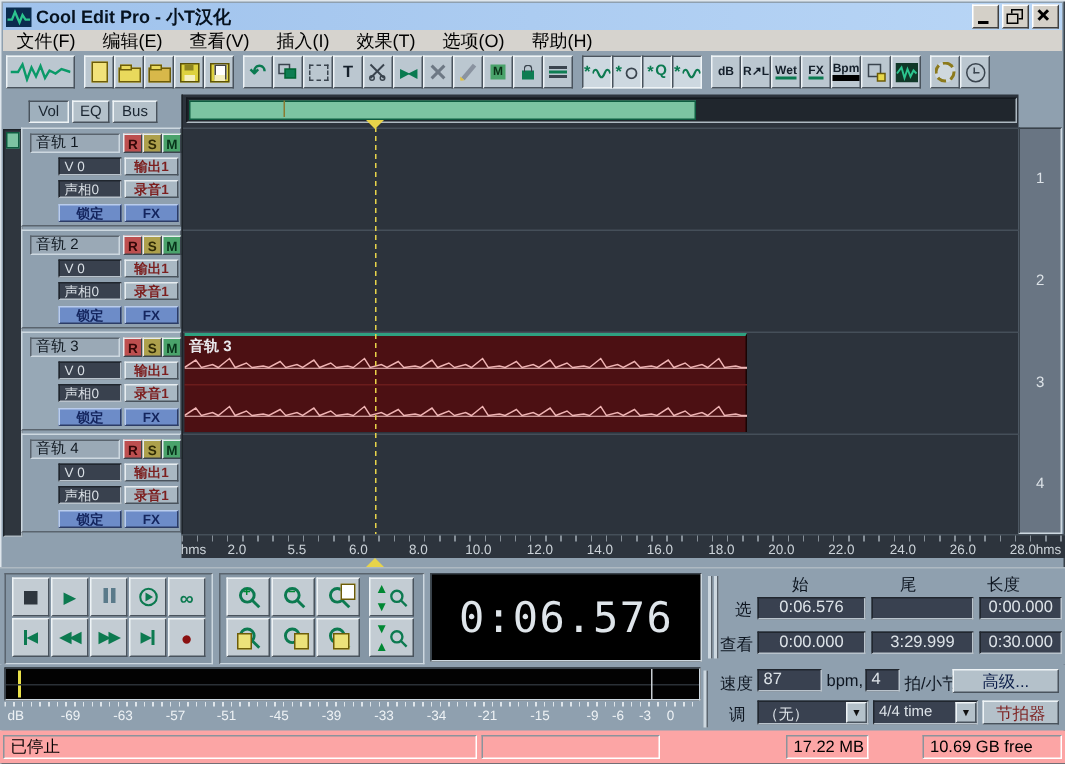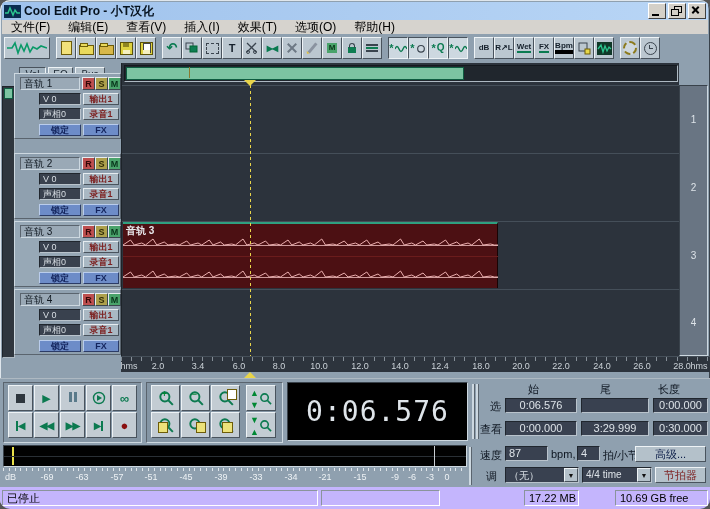--- a/index.html
+++ b/index.html
@@ -1,18 +1,18 @@
 <!DOCTYPE html>
 <html><head>
 <meta charset="utf-8">
 <style>
   html,body{margin:0;padding:0;background:#555;}
   #app{position:relative;width:710px;height:509px;background:#8fa0af;
        font-family:"Liberation Sans",sans-serif;overflow:hidden;
-       box-shadow:inset 1px 1px 0 #dfe6ec, inset -1px -1px 0 #39424b;border-radius:10px;}
+       box-shadow:inset 1px 1px 0 #dfe6ec, inset -1px -1px 0 #39424b;}
   .abs{position:absolute;}
   
   #titlebar{left:2px;top:2px;width:706px;height:18px;
     background:linear-gradient(90deg,#9fc2ec,#b9d6f6);display:flex;align-items:center;}
   #titlebar .title{font-size:12px;font-weight:bold;color:#06121f;margin-left:3px;white-space:nowrap;}
   .winbtn{width:16px;height:14px;background:#d4d0c8;border:1px solid;
     border-color:#fff #404040 #404040 #fff;position:relative;margin-left:2px;}
   .winbtn .minbar{position:absolute;left:3px;bottom:2px;width:7px;height:2px;background:#000;}
   .winbtn .rest1{position:absolute;left:5px;top:2px;width:6px;height:5px;border:1px solid #000;}
   .winbtn .rest2{position:absolute;left:2px;top:5px;width:6px;height:5px;border:1px solid #000;background:#d4d0c8;}
@@ -158,21 +158,21 @@
     border-color:#eef3f6 #49535d #49535d #eef3f6;font-size:11px;color:#0d1f4a;
     display:flex;align-items:center;justify-content:center;box-sizing:border-box;}
   .gbtn.red{color:#7c1f1f;}
   .dd{position:absolute;height:16px;background:#394150;border:1px solid;
     border-color:#20262e #b9c3cc #b9c3cc #20262e;box-sizing:border-box;}
   .dd .val{position:absolute;left:3px;top:1px;font-size:10px;color:#dde3e8;white-space:nowrap;}
   .dd .arrow{position:absolute;right:0;top:0;width:14px;height:14px;background:#b4c1ca;
     border:1px solid;border-color:#eef3f6 #49535d #49535d #eef3f6;box-sizing:border-box;
     font-size:7px;color:#111;display:flex;align-items:center;justify-content:center;}
   
-  #statusbar{left:0;top:487px;width:710px;height:22px;background:#c4b5fd;}
+  #statusbar{left:0;top:487px;width:710px;height:22px;background:#fca5a5;}
   .seg{position:absolute;top:3px;height:16px;border:1px solid;
     border-color:#8a949c #fff #fff #8a949c;font-size:11px;color:#000;
     line-height:14px;box-sizing:border-box;padding:0 4px;white-space:nowrap;overflow:hidden;}
 </style>
 </head>
 <body>
 
 <svg width="0" height="0" style="position:absolute">
   <defs>
     <polyline id="sym-clipwave" fill="none" stroke="#efb3b3" stroke-width="1" points="0,9 8,4 12,9 20,7 24,9 32,3 36,9 44,6 48,9 56,8 60,9 68,5 72,9 80,7 84,9 92,4 96,9 104,6 108,9 116,8 120,9 128,3 132,9 140,7 144,9 152,5 156,9 164,8 168,9 176,4 180,9 188,6 192,9 200,7 204,9 212,3 216,9 224,8 228,9 236,5 240,9 248,7 252,9 260,4 264,9 272,6 276,9 284,8 288,9 296,3 300,9 308,7 312,9 320,5 324,9 332,8 336,9 344,4 348,9 356,6 360,9 368,7 372,9 380,3 384,9 392,8 396,9 400,9"></polyline>
@@ -349,21 +349,21 @@
 
   <div id="leftstrip" class="abs">
     <span id="leftthumb"></span>
   </div>
 
   <div id="trackpanel" class="abs">
     <span class="tptab active" style="left:5px;width:27px">Vol</span>
     <span class="tptab" style="left:34px;width:25px">EQ</span>
     <span class="tptab" style="left:61px;width:30px">Bus</span>
 
-    <div class="tblock" style="top:10px">
+    <div class="tblock" style="top:22px">
       <span class="tname">音轨  1</span>
       <span class="rsm r" style="left:67px">R</span>
       <span class="rsm s" style="left:80px">S</span>
       <span class="rsm m" style="left:93px">M</span>
       <span class="darkfield" style="left:24px;top:19px;width:42px;height:12px">V 0</span>
       <span class="smallbtn" style="left:68px;top:19px;width:36px;height:12px">输出1</span>
       <span class="darkfield" style="left:24px;top:34px;width:42px;height:12px">声相0</span>
       <span class="smallbtn" style="left:68px;top:34px;width:36px;height:12px">录音1</span>
       <span class="bluebtn" style="left:24px;top:50px;width:42px;height:12px">锁定</span>
       <span class="bluebtn" style="left:68px;top:50px;width:36px;height:12px">FX</span>
@@ -440,27 +440,27 @@
   </div>
 
   <div id="cursor" class="abs"></div>
   <div id="ymark-top" class="abs ymark"></div>
   <div id="ymark-bot" class="abs ymark"></div>
 
   <div id="ruler" class="abs">
     <div id="rulerticks"></div>
     <span class="rlab" style="left:8px">hms</span>
     <span class="rlab" style="left:37px">2.0</span>
-    <span class="rlab" style="left:77px">3.4</span>
+    <span class="rlab" style="left:77px">5.5</span>
     <span class="rlab" style="left:118px">6.0</span>
     <span class="rlab" style="left:158px">8.0</span>
     <span class="rlab" style="left:198px">10.0</span>
     <span class="rlab" style="left:239px">12.0</span>
     <span class="rlab" style="left:279px">14.0</span>
-    <span class="rlab" style="left:319px">12.4</span>
+    <span class="rlab" style="left:319px">16.0</span>
     <span class="rlab" style="left:360px">18.0</span>
     <span class="rlab" style="left:400px">20.0</span>
     <span class="rlab" style="left:440px">22.0</span>
     <span class="rlab" style="left:481px">24.0</span>
     <span class="rlab" style="left:521px">26.0</span>
     <span class="rlab" style="left:561px">28.0</span>
     <span class="rlab" style="left:578px">hms</span>
   </div>
 
   <div id="bottom" class="abs">

